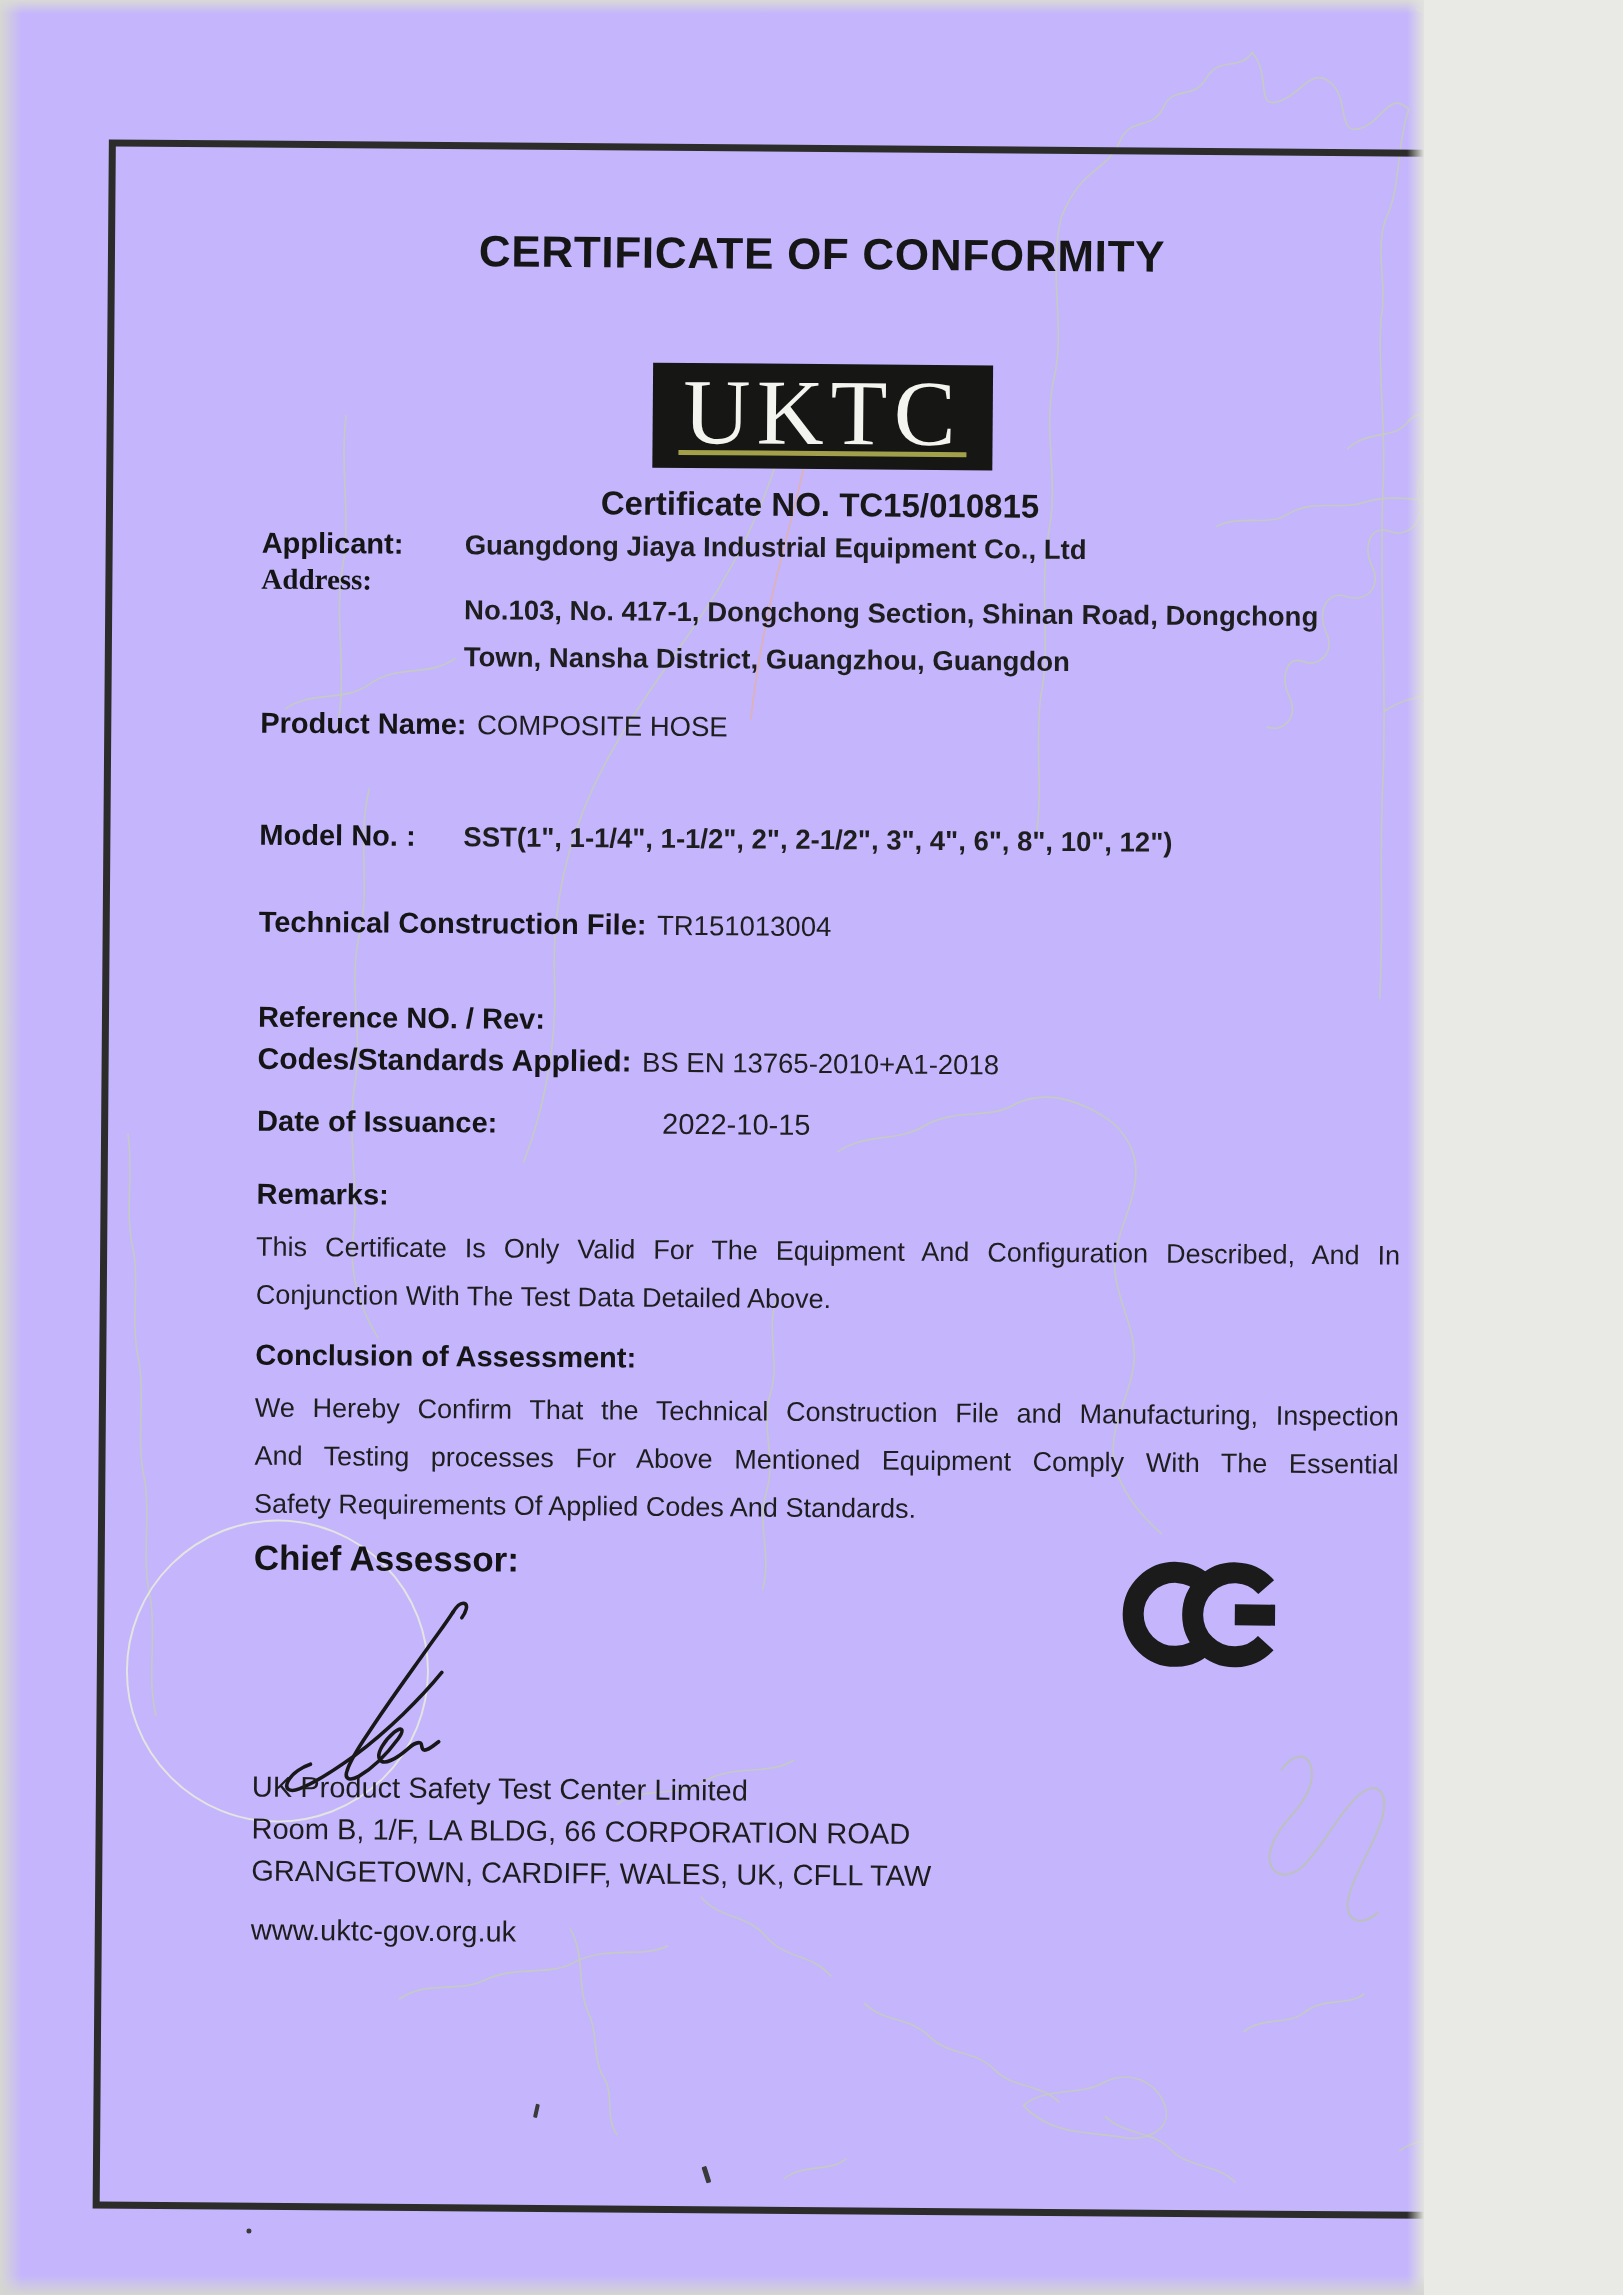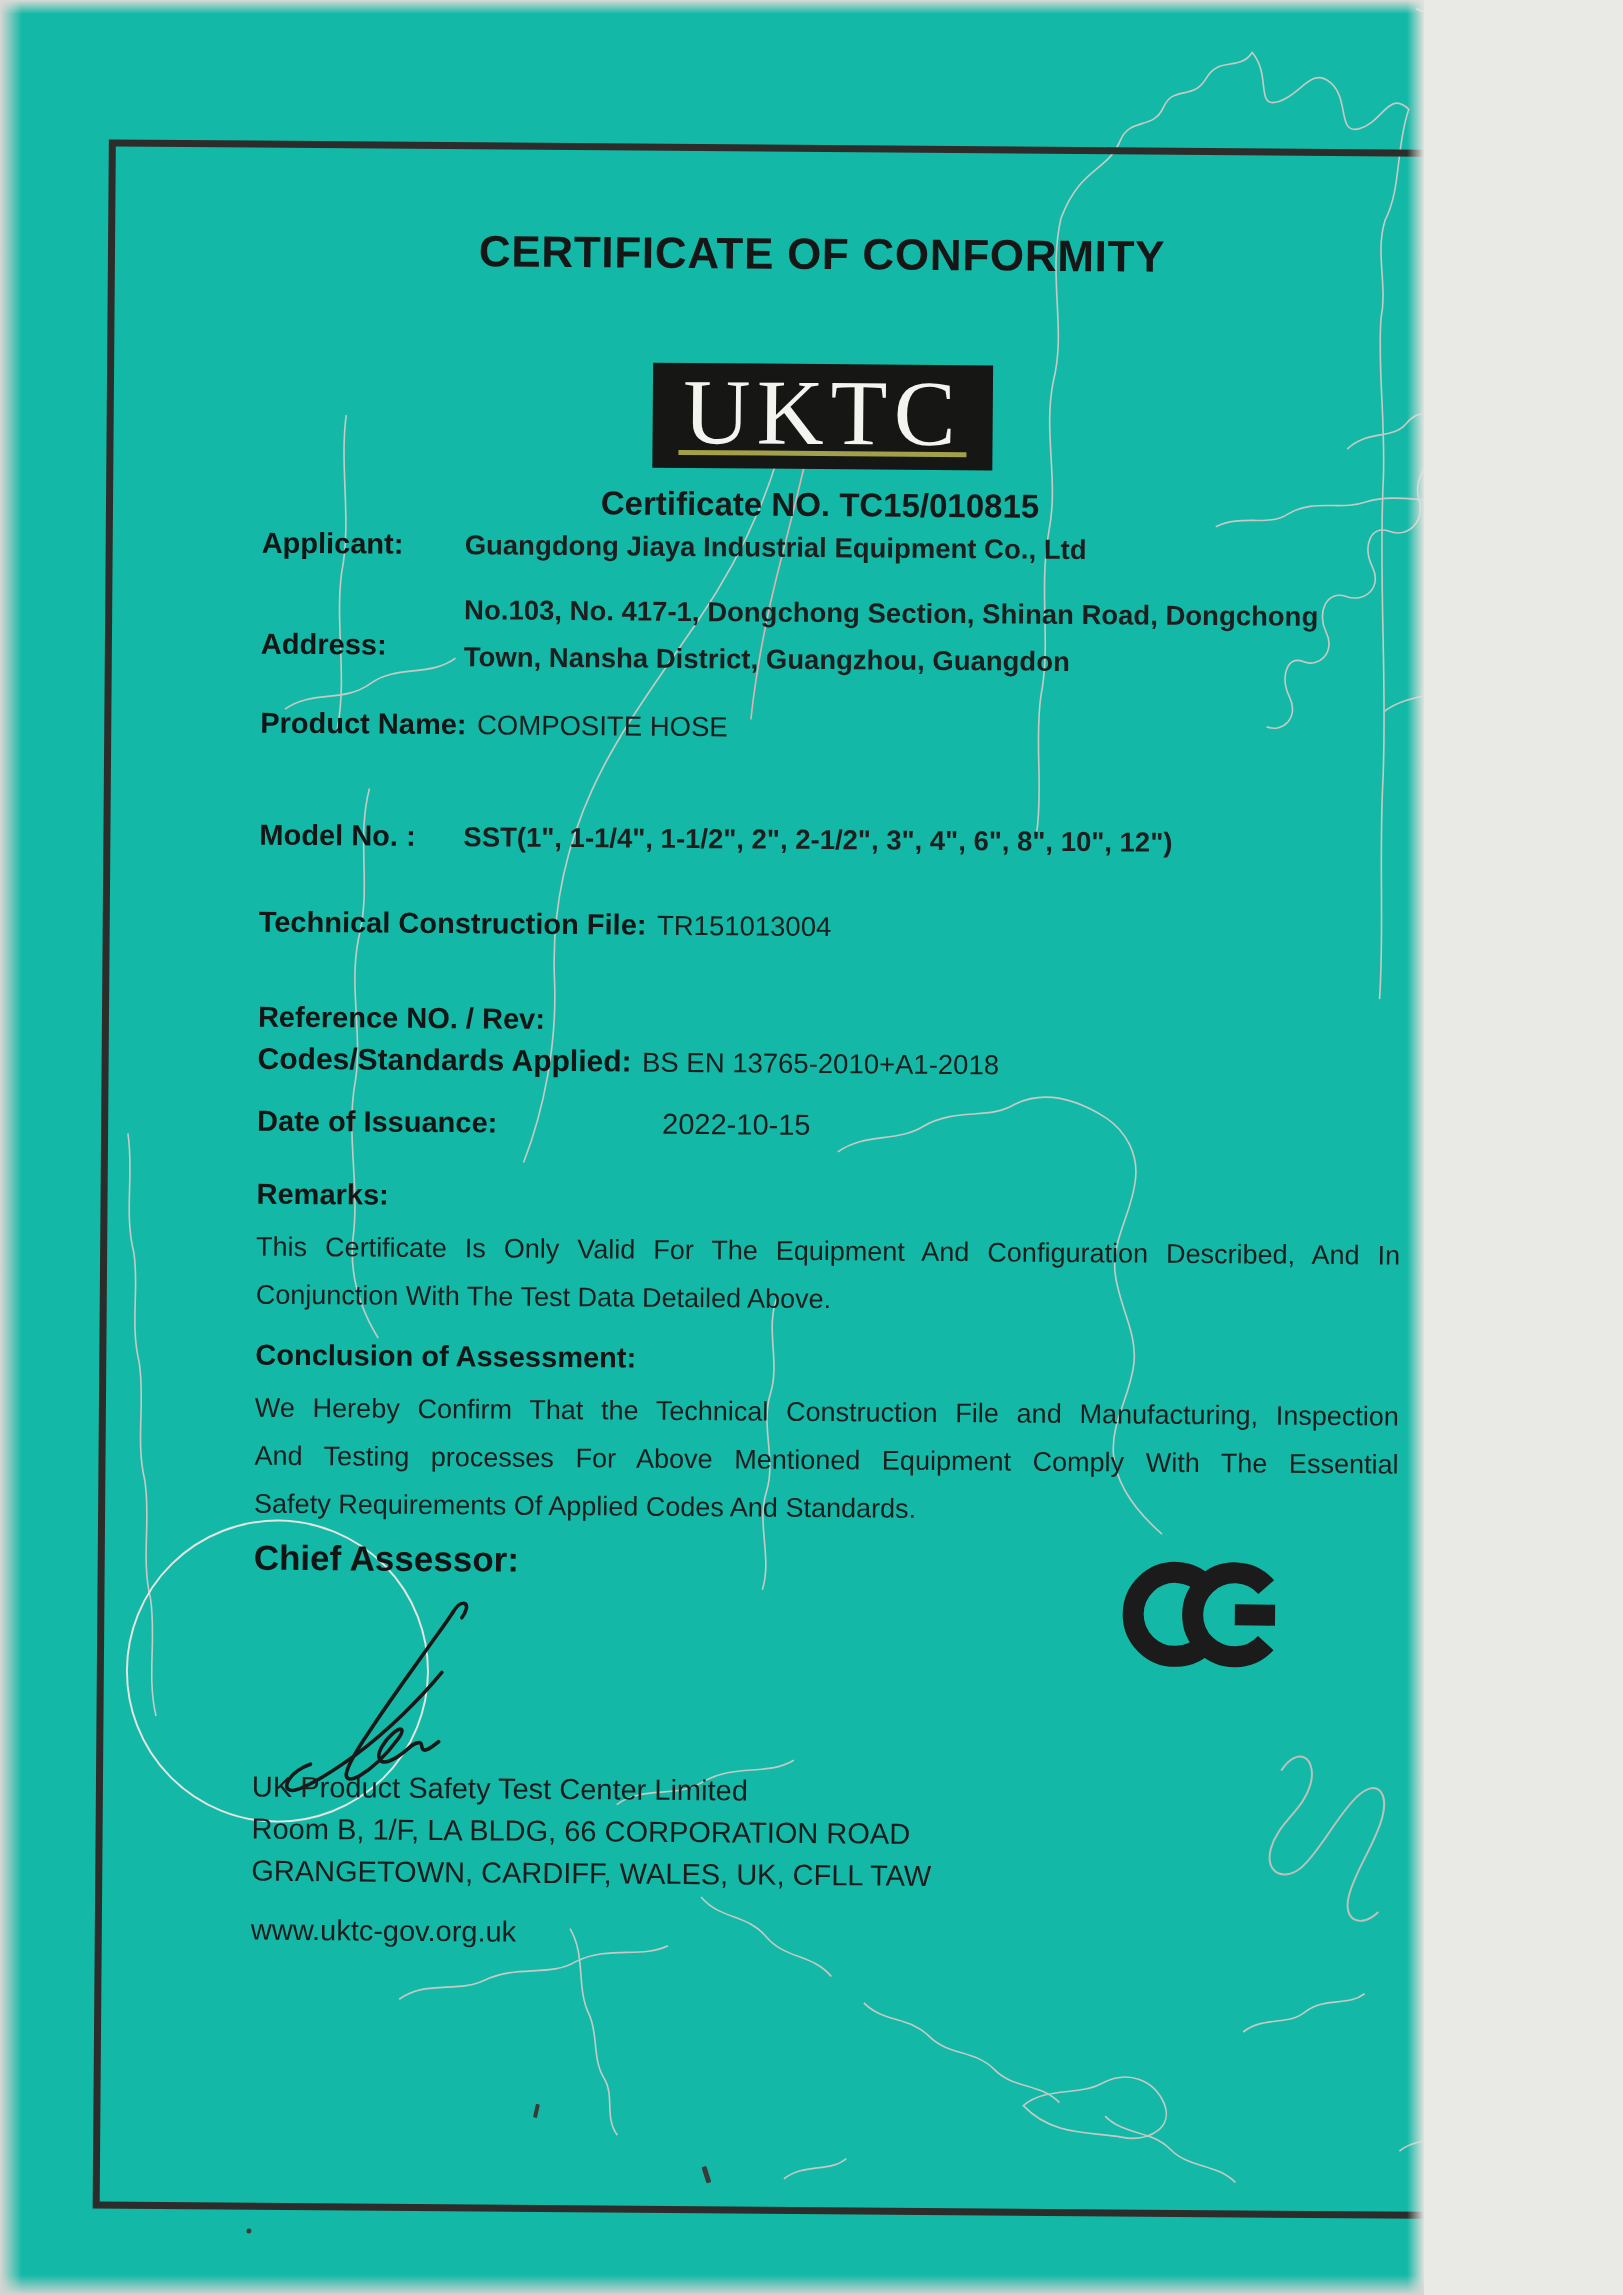--- a/index.html
+++ b/index.html
@@ -1,16 +1,16 @@
 <!DOCTYPE html>
 <html style="font-size:10.5px"><head>
 <meta charset="utf-8">
 <style>
   html,body{margin:0;padding:0;background:#e9e9e6;}
-  .page{position:relative;width:1424px;height:2295px;background:#14b8a6;overflow:hidden;
+  .page{position:relative;width:1424px;height:2295px;background:#c4b5fd;overflow:hidden;
         font-family:"Liberation Sans",sans-serif;color:#1c1c1c;}
   .tilt{position:absolute;inset:0;transform:rotate(0.45deg);transform-origin:812px 1145px;}
   .abs{position:absolute;}
   .map-svg{position:absolute;left:0;top:0;width:1624px;height:2295px;}
   .frame{position:absolute;left:101px;top:145px;width:1427px;height:2055px;border:7.2px solid #2c2c2a;}
   .title{left:105px;top:229px;width:1420px;text-align:center;font-size:44px;font-weight:bold;
          letter-spacing:0.7px;color:#161616;white-space:nowrap;}
   .logo{left:647px;top:364px;width:340px;height:105px;background:#161614;text-align:center;}
   .logo-text{display:block;font-family:"Liberation Serif","DejaVu Serif",serif;font-size:93px;
              line-height:98px;color:#f3f3ef;letter-spacing:6.5px;}
@@ -94,21 +94,21 @@
     <div class="abs logo">
       <span class="logo-text">UKTC</span>
       <div class="logo-underline"></div>
     </div>
 
     <div class="abs certno">Certificate NO. TC15/010815</div>
 
     <div class="abs lbl" style="left:257px;top:531px;">Applicant:</div>
     <div class="abs val valb" style="left:460px;top:532px;">Guangdong Jiaya Industrial Equipment Co., Ltd</div>
 
-    <div class="abs lbl" style="left:257px;top:632px;">Address:</div>
+    <div class="abs lbl" style="left:257px;top:567px;font-family:Liberation Serif, serif;">Address:</div>
     <div class="abs val valb" style="left:460px;top:597px;">No.103, No. 417-1, Dongchong Section, Shinan Road, Dongchong</div>
     <div class="abs val valb" style="left:460px;top:644px;">Town, Nansha District, Guangzhou, Guangdon</div>
 
     <div class="abs" style="left:257px;top:711px;">
       <span class="lbl">Product Name:</span><span class="val inline-gap">COMPOSITE HOSE</span>
     </div>
 
     <div class="abs lbl" style="left:257px;top:823px;">Model No. :</div>
     <div class="abs val valb" style="left:461px;top:824px;">SST(1", 1-1/4", 1-1/2", 2", 2-1/2", 3", 4", 6", 8", 10", 12")</div>
 

